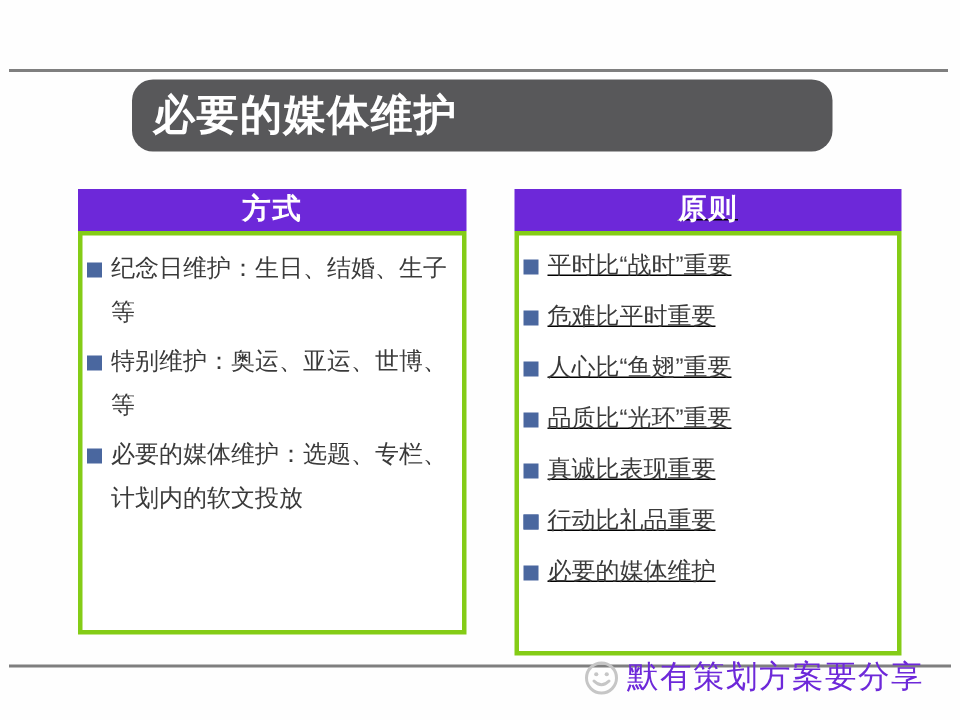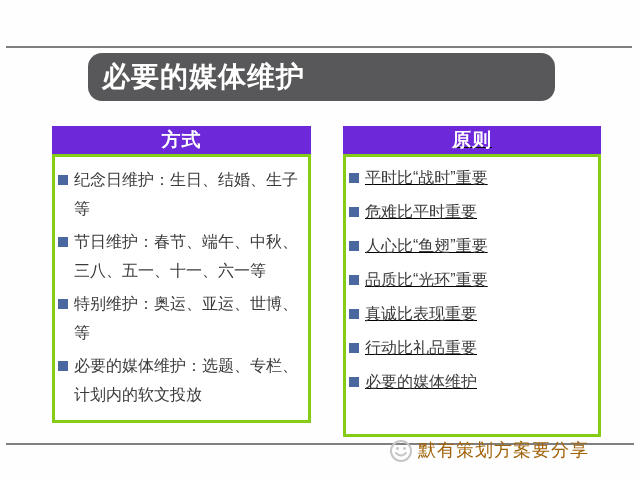--- a/index.html
+++ b/index.html
@@ -87,22 +87,22 @@
   .column.right .bullet { top: 12px; }
 
   .watermark {
     position: absolute;
     left: 388px; top: 437px;
     display: flex; align-items: center;
     z-index: 2;
     gap: 4px;
   }
   .watermark .wm-text {
-    color: #a16207;
-    font-size: 18px;
+    color: #6d28d9;
+    font-size: 21px;
     letter-spacing: 1px;
     white-space: nowrap;
   }
   .wm-icon { width: 26px; height: 26px; }
 </style>
 </head>
 <body>
 
 <div class="canvas">
 
@@ -115,24 +115,20 @@
   <div class="column left">
     <div class="col-header">方式</div>
     <div class="col-body">
       <ul class="items">
 
           <li class="item">
             <span class="bullet"></span>
             <span class="item-text">纪念日维护：生日、结婚、生子等</span>
           </li>
 
-          <li class="item">
-            <span class="bullet"></span>
-            <span class="item-text">节日维护：春节、端午、中秋、三八、五一、十一、六一等</span>
-          </li>
 
           <li class="item">
             <span class="bullet"></span>
             <span class="item-text">特别维护：奥运、亚运、世博、等</span>
           </li>
 
           <li class="item">
             <span class="bullet"></span>
             <span class="item-text">必要的媒体维护：选题、专栏、计划内的软文投放</span>
           </li>

